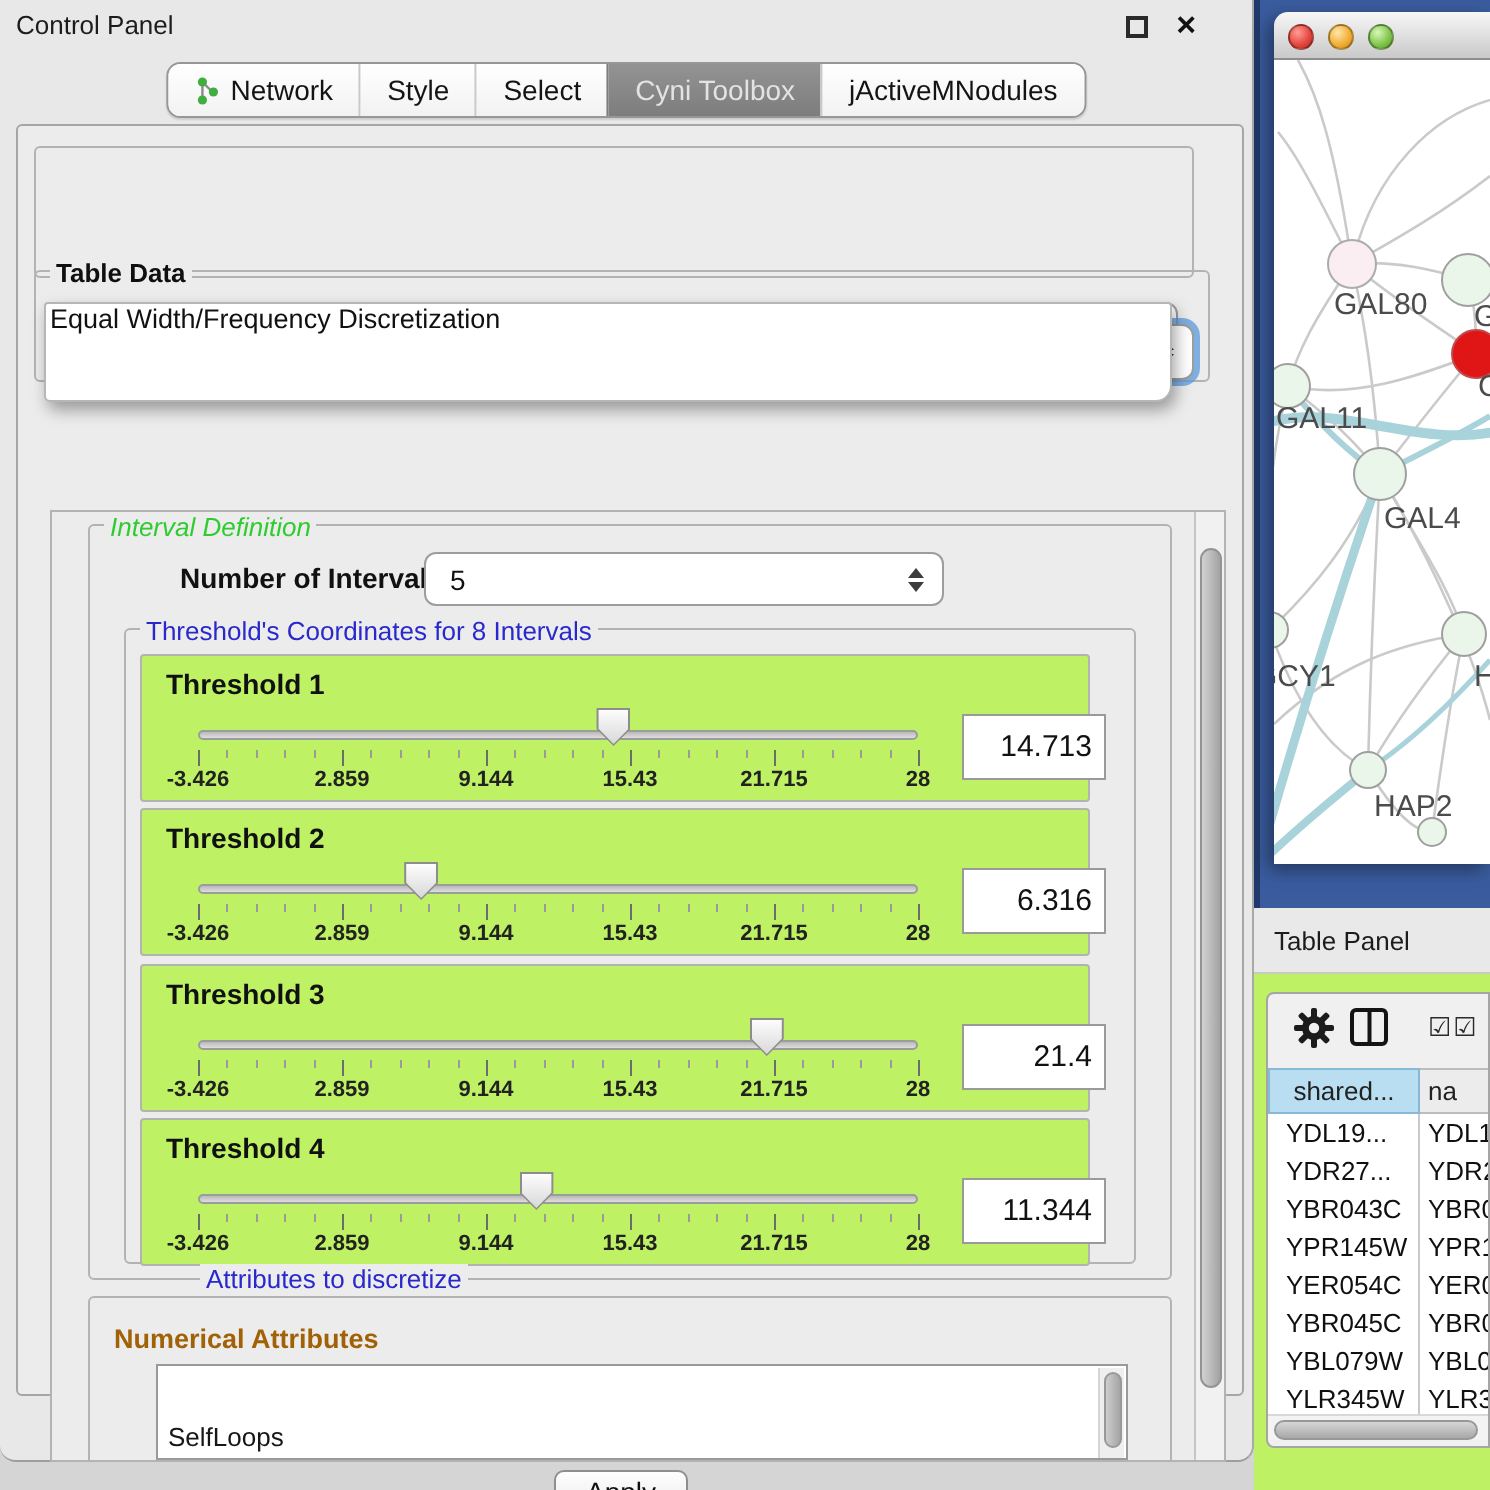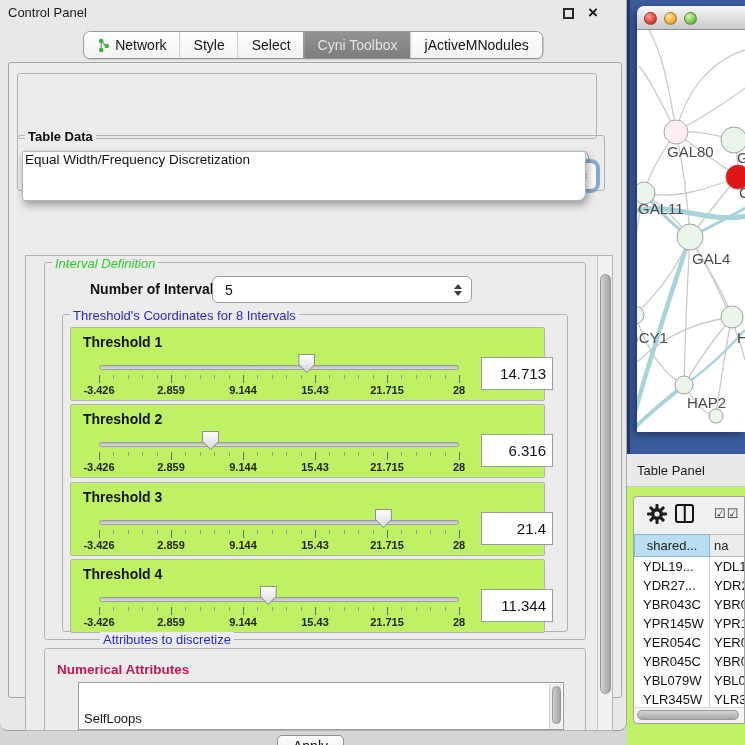--- a/index.html
+++ b/index.html
@@ -379,21 +379,21 @@
             <span style="left: 40%;">9.144</span>
             <span style="left: 60%;">15.43</span>
             <span style="left: 80%;">21.715</span>
             <span style="left: 100%;">28</span>
           </div>
         <div class="th-value">11.344</div>
       </div>
 
       <div class="group" style="left:18px; top:392px; width:542px; height:100px;"></div>
       <div class="group-legend legend-blue" style="left:26px; top:376px;margin-left:48px;">Attributes to discretize</div>
-      <div style="position:absolute; left:31px; top:406px; font-size:13.5px; font-weight:bold; color:#be185d;">Numerical Attributes</div>
+      <div style="position:absolute; left:31px; top:406px; font-size:13.5px; font-weight:bold; color:#a16207;">Numerical Attributes</div>
       <div id="attr-list" style="top:426px;">
         <div class="li">SelfLoops</div>
         <div class="li">TopologicalCoefficient</div>
         <div class="li">BetweennessCentrality</div>
         <div class="list-scroll">
             <div class="list-thumb"></div>
           </div>
       </div>
 
       <div class="vscroll-track">

